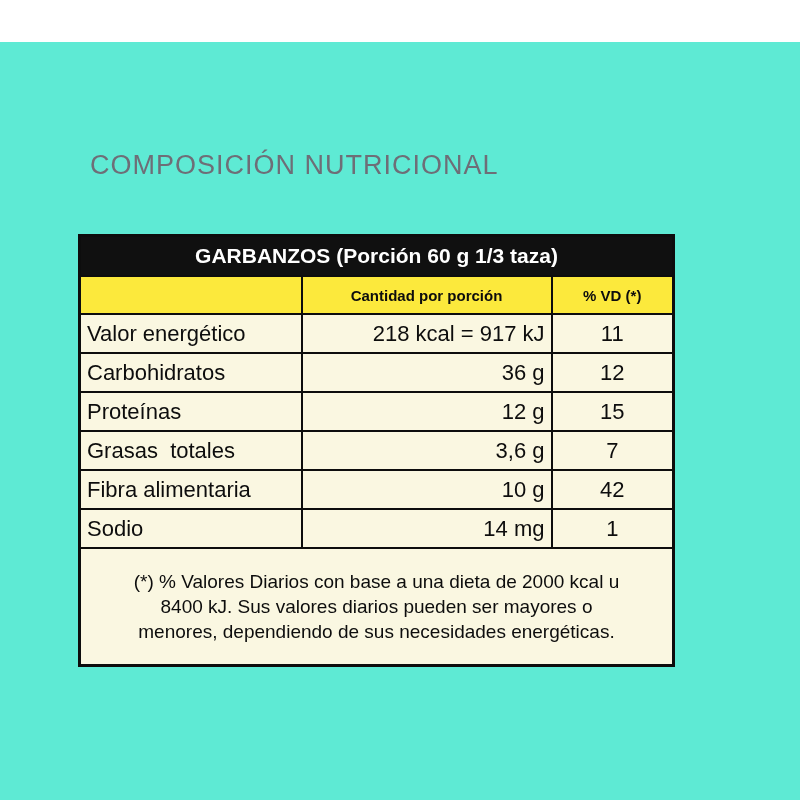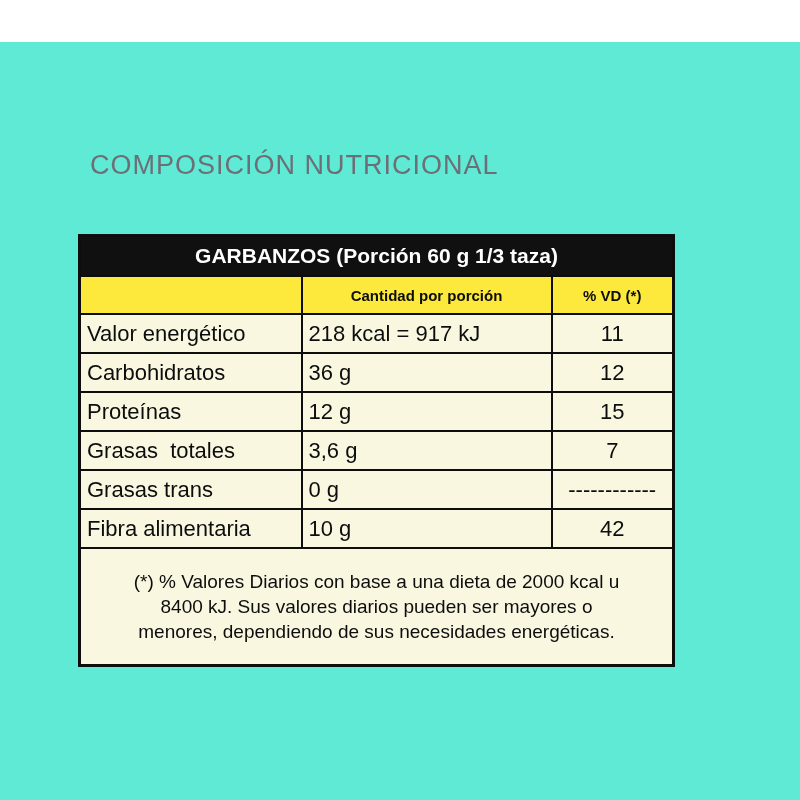--- a/index.html
+++ b/index.html
@@ -61,21 +61,21 @@
   tbody td {
     background: #faf7e1;
     font-size: 22px;
     height: 31px;
   }
   td.cell-nutrient {
     text-align: left;
     padding-left: 12px;
     white-space: pre-wrap;
   }
-  td.cell-amount { text-align: left; }
+  td.cell-amount { text-align: right; }
   td.cell-vd { text-align: center; }
   tfoot td.footnote {
     background: #faf7e1;
     font-size: 19px;
     text-align: center;
     padding: 20px 40px;
     line-height: 1.32;
   }
   col.c1 { width: 222px; }
   col.c2 { width: 250px; }
@@ -119,28 +119,28 @@
     <td class="cell-nutrient">Proteínas</td>
     <td class="cell-amount">12 g</td>
     <td class="cell-vd">15</td>
   </tr>
         <tr>
     <td class="cell-nutrient">Grasas  totales</td>
     <td class="cell-amount">3,6 g</td>
     <td class="cell-vd">7</td>
   </tr>
         <tr>
-    <td class="cell-nutrient">Grasas trans</td>
-    <td class="cell-amount">0 g</td>
-    <td class="cell-vd">------------</td>
-  </tr>
-        <tr>
     <td class="cell-nutrient">Fibra alimentaria</td>
     <td class="cell-amount">10 g</td>
     <td class="cell-vd">42</td>
+  </tr>
+        <tr>
+    <td class="cell-nutrient">Sodio</td>
+    <td class="cell-amount">14 mg</td>
+    <td class="cell-vd">1</td>
   </tr>
       </tbody>
     <tfoot>
       <tr>
         <td colspan="3" class="footnote">(*) % Valores Diarios con base a una dieta de 2000 kcal u 8400 kJ. Sus valores diarios pueden ser mayores o menores, dependiendo de sus necesidades energéticas.</td>
       </tr>
     </tfoot>
   </table>
 
 </div>

